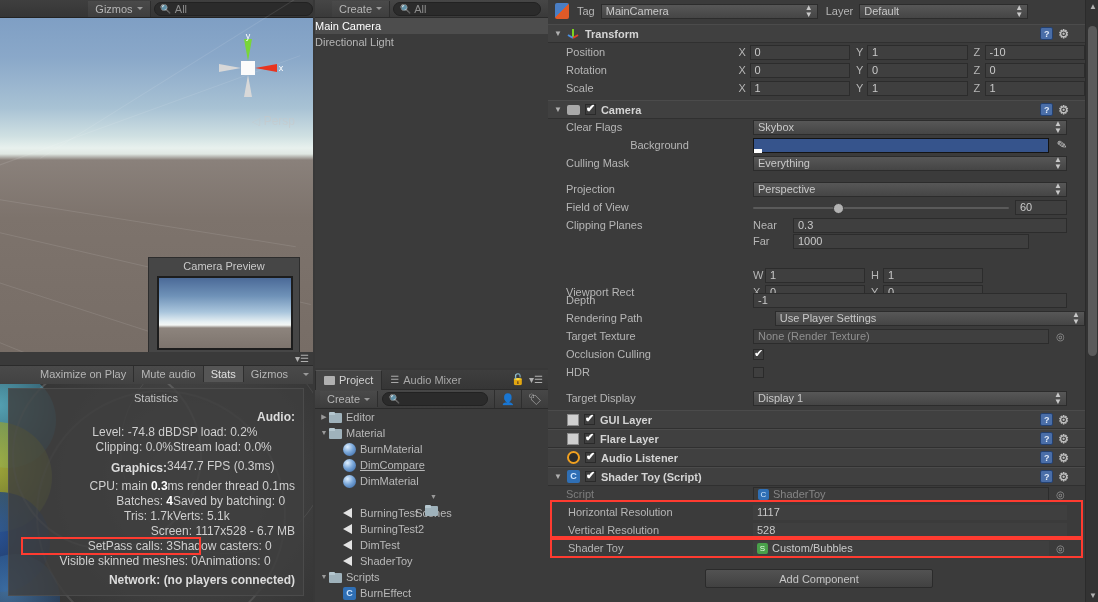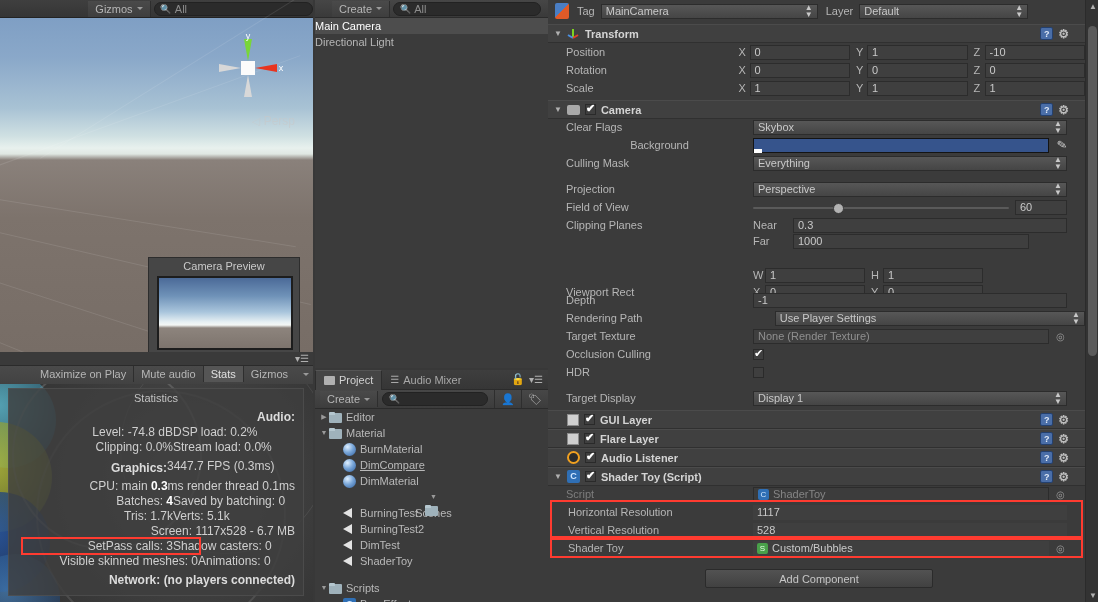--- a/index.html
+++ b/index.html
@@ -357,21 +357,21 @@
         <span>BurningTest2</span>
       </div>
       <div class="tree-row" style="padding-left:28px;">
         <span class="scene-ico"></span>
         <span>DimTest</span>
       </div>
       <div class="tree-row" style="padding-left:28px;">
         <span class="scene-ico"></span>
         <span>ShaderToy</span>
       </div>
-      <div class="tree-row" style="padding-left:4px;margin-top:11px;">
+      <div class="tree-row" style="padding-left:4px;">
         <span class="tri">▼</span>
         <span class="folder-ico"></span>
         <span>Scripts</span>
       </div>
       <div class="tree-row" style="padding-left:28px;">
         <span class="cs-ico">C</span>
         <span>BurnEffect</span>
       </div>
     </div>
   </div>

